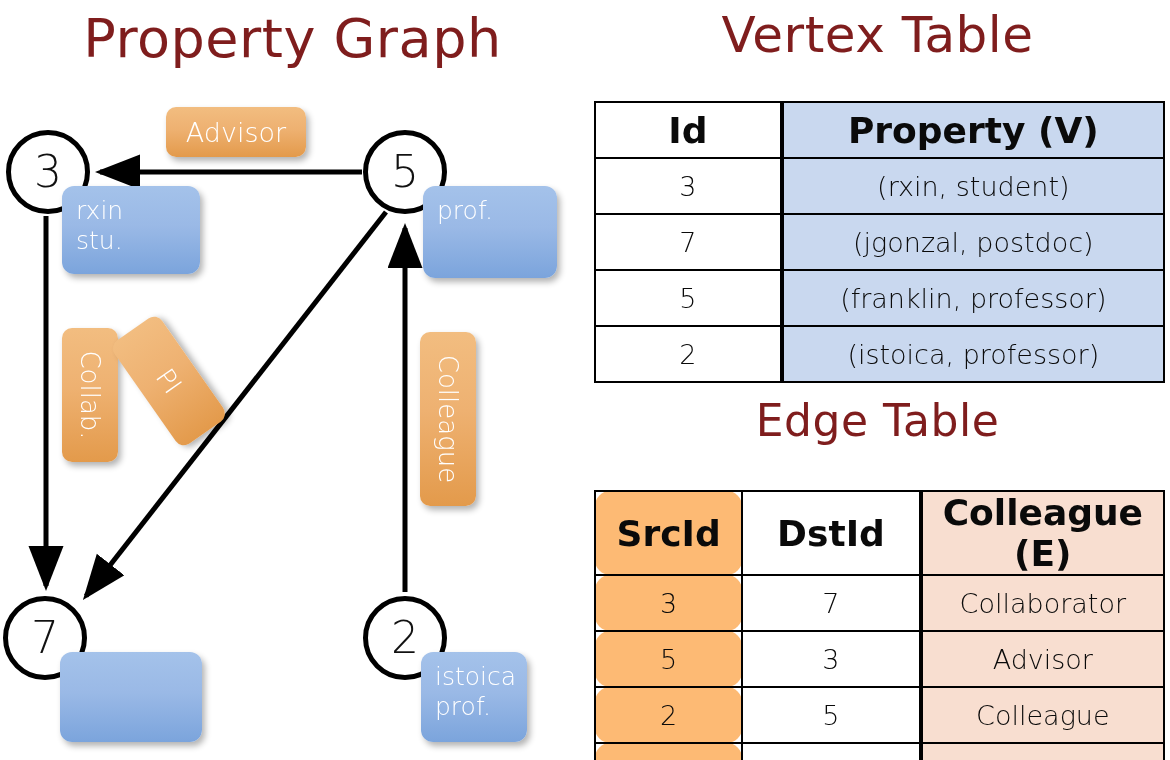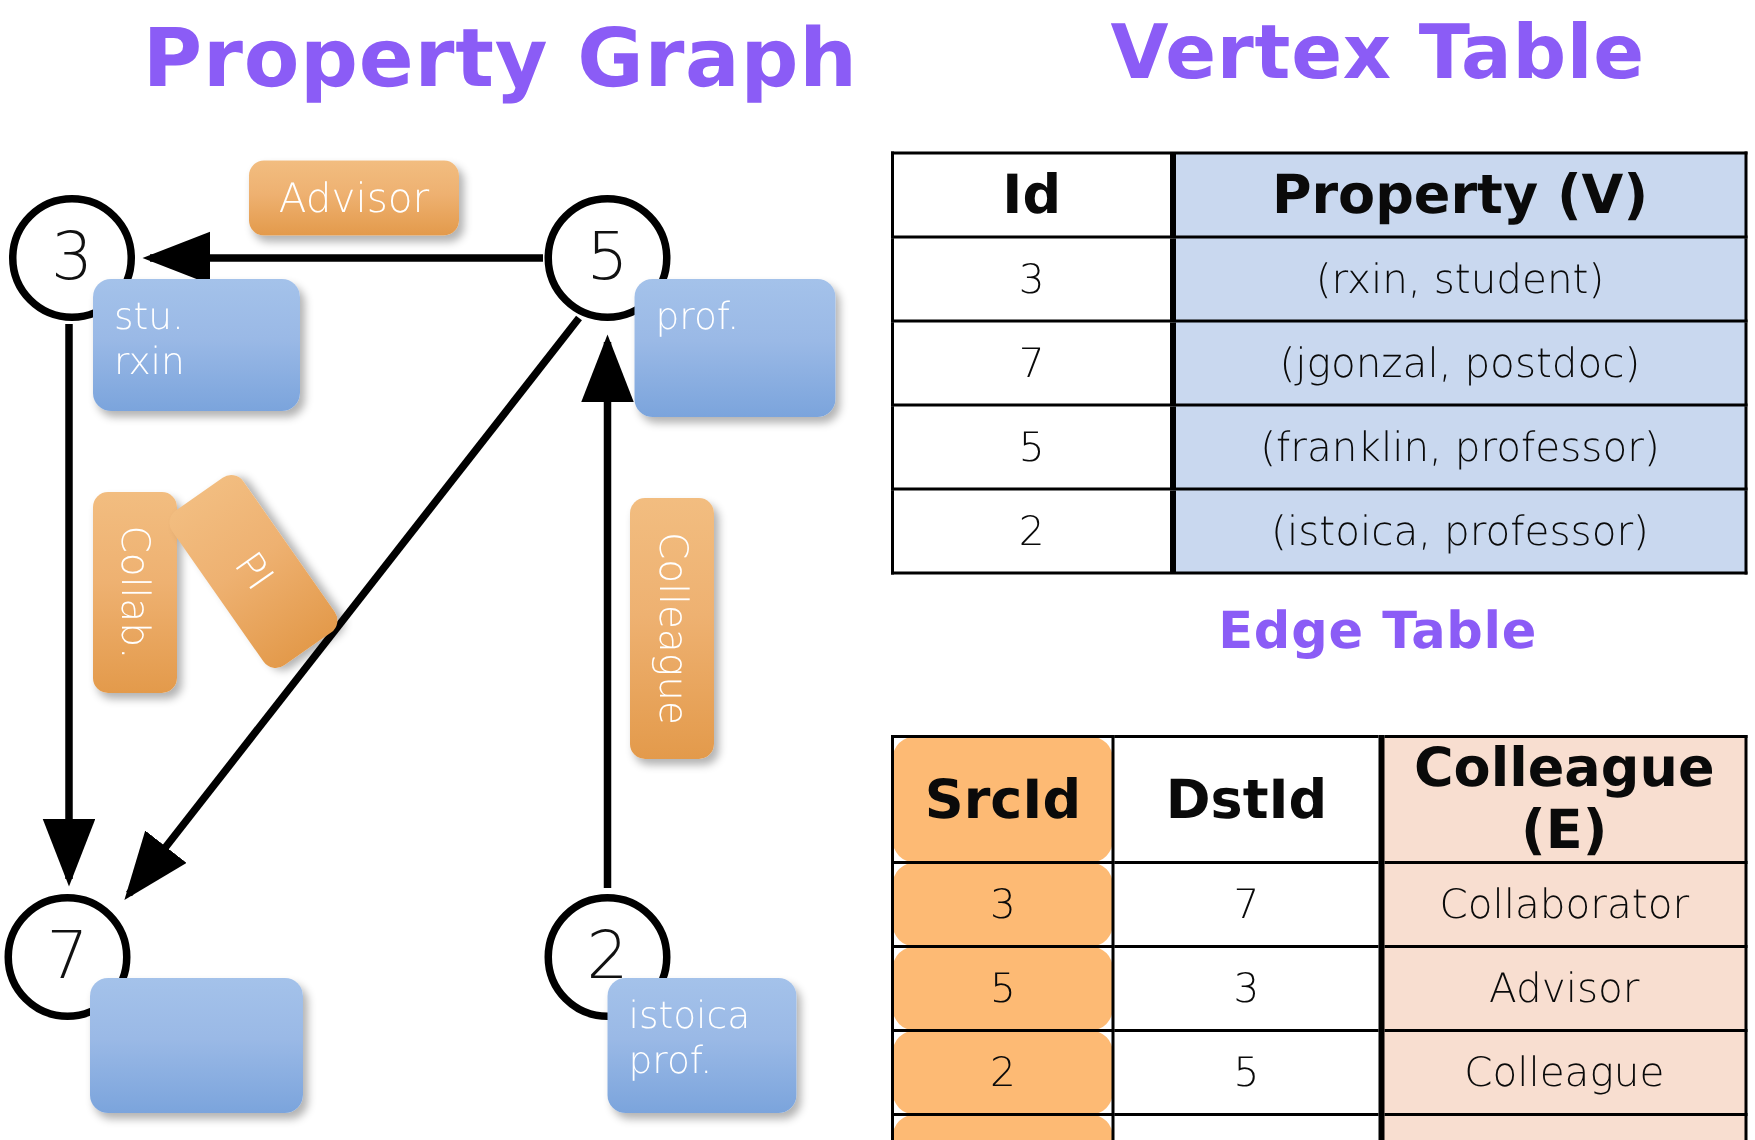--- a/index.html
+++ b/index.html
@@ -13,42 +13,41 @@
     position: relative;
     overflow: hidden;
     font-family: "Liberation Sans", sans-serif;
     color: #000000;
   }
 
   
   .slide-title {
     position: absolute;
     font-family: "DejaVu Sans", sans-serif;
-    font-weight: 700;
-    color: #8b5cf6;
+    font-weight: 400;
+    color: #7f1d1d;
     letter-spacing: 0.5px;
     white-space: nowrap;
-    padding-left: 41px;
   }
   #title-property-graph {
     left: 0; top: 8px; width: 585px;
     text-align: center;
     font-size: 54px;
     line-height: 62px;
   }
   #title-vertex-table {
     left: 585px; top: 6px; width: 585px;
     text-align: center;
     font-size: 50px;
     line-height: 58px;
   }
   #title-edge-table {
     left: 585px; top: 392px; width: 585px;
     text-align: center;
-    font-size: 34px;
+    font-size: 44px;
     line-height: 58px;
   }
 
   
   #graph-panel {
     position: absolute;
     left: 0; top: 0;
     width: 585px; height: 760px;
   }
   #graph-edges {
@@ -90,21 +89,21 @@
     font-weight: 300;
     font-size: 25px;
     line-height: 30px;
     padding: 10px 0 10px 14px;
     box-sizing: border-box;
     z-index: 5;
   }
   #prop-rxin     { left: 62px;  top: 186px; width: 138px; height: 88px; }
   #prop-franklin { left: 423px; top: 186px; width: 134px; height: 92px; }
   #prop-jgonzal  { left: 60px;  top: 652px; width: 142px; height: 90px; }
-  #prop-istoica  { left: 405px; top: 652px; width: 126px; height: 90px; }
+  #prop-istoica  { left: 421px; top: 652px; width: 106px; height: 90px; }
 
   
   .edge-label {
     position: absolute;
     border-radius: 10px;
     background: linear-gradient(to bottom, #f2bd80 0%, #eeb171 45%, #e39a4b 100%);
     box-shadow: 3px 4px 6px rgba(0,0,0,0.30);
     color: #ffffff;
     font-family: "DejaVu Sans", sans-serif;
     font-weight: 300;
@@ -221,22 +220,22 @@
     <span>5</span>
   </div>
   <div class="vertex-node" id="vertex-7">
     <span>7</span>
   </div>
   <div class="vertex-node" id="vertex-2">
     <span>2</span>
   </div>
 
   <div class="prop-box" id="prop-rxin">
+    <div>rxin</div>
     <div>stu.</div>
-    <div>rxin</div>
   </div>
   <div class="prop-box" id="prop-franklin">
     <div>prof.</div>
   </div>
   <div class="prop-box" id="prop-jgonzal">
   </div>
   <div class="prop-box" id="prop-istoica">
     <div>istoica</div>
     <div>prof.</div>
   </div>

